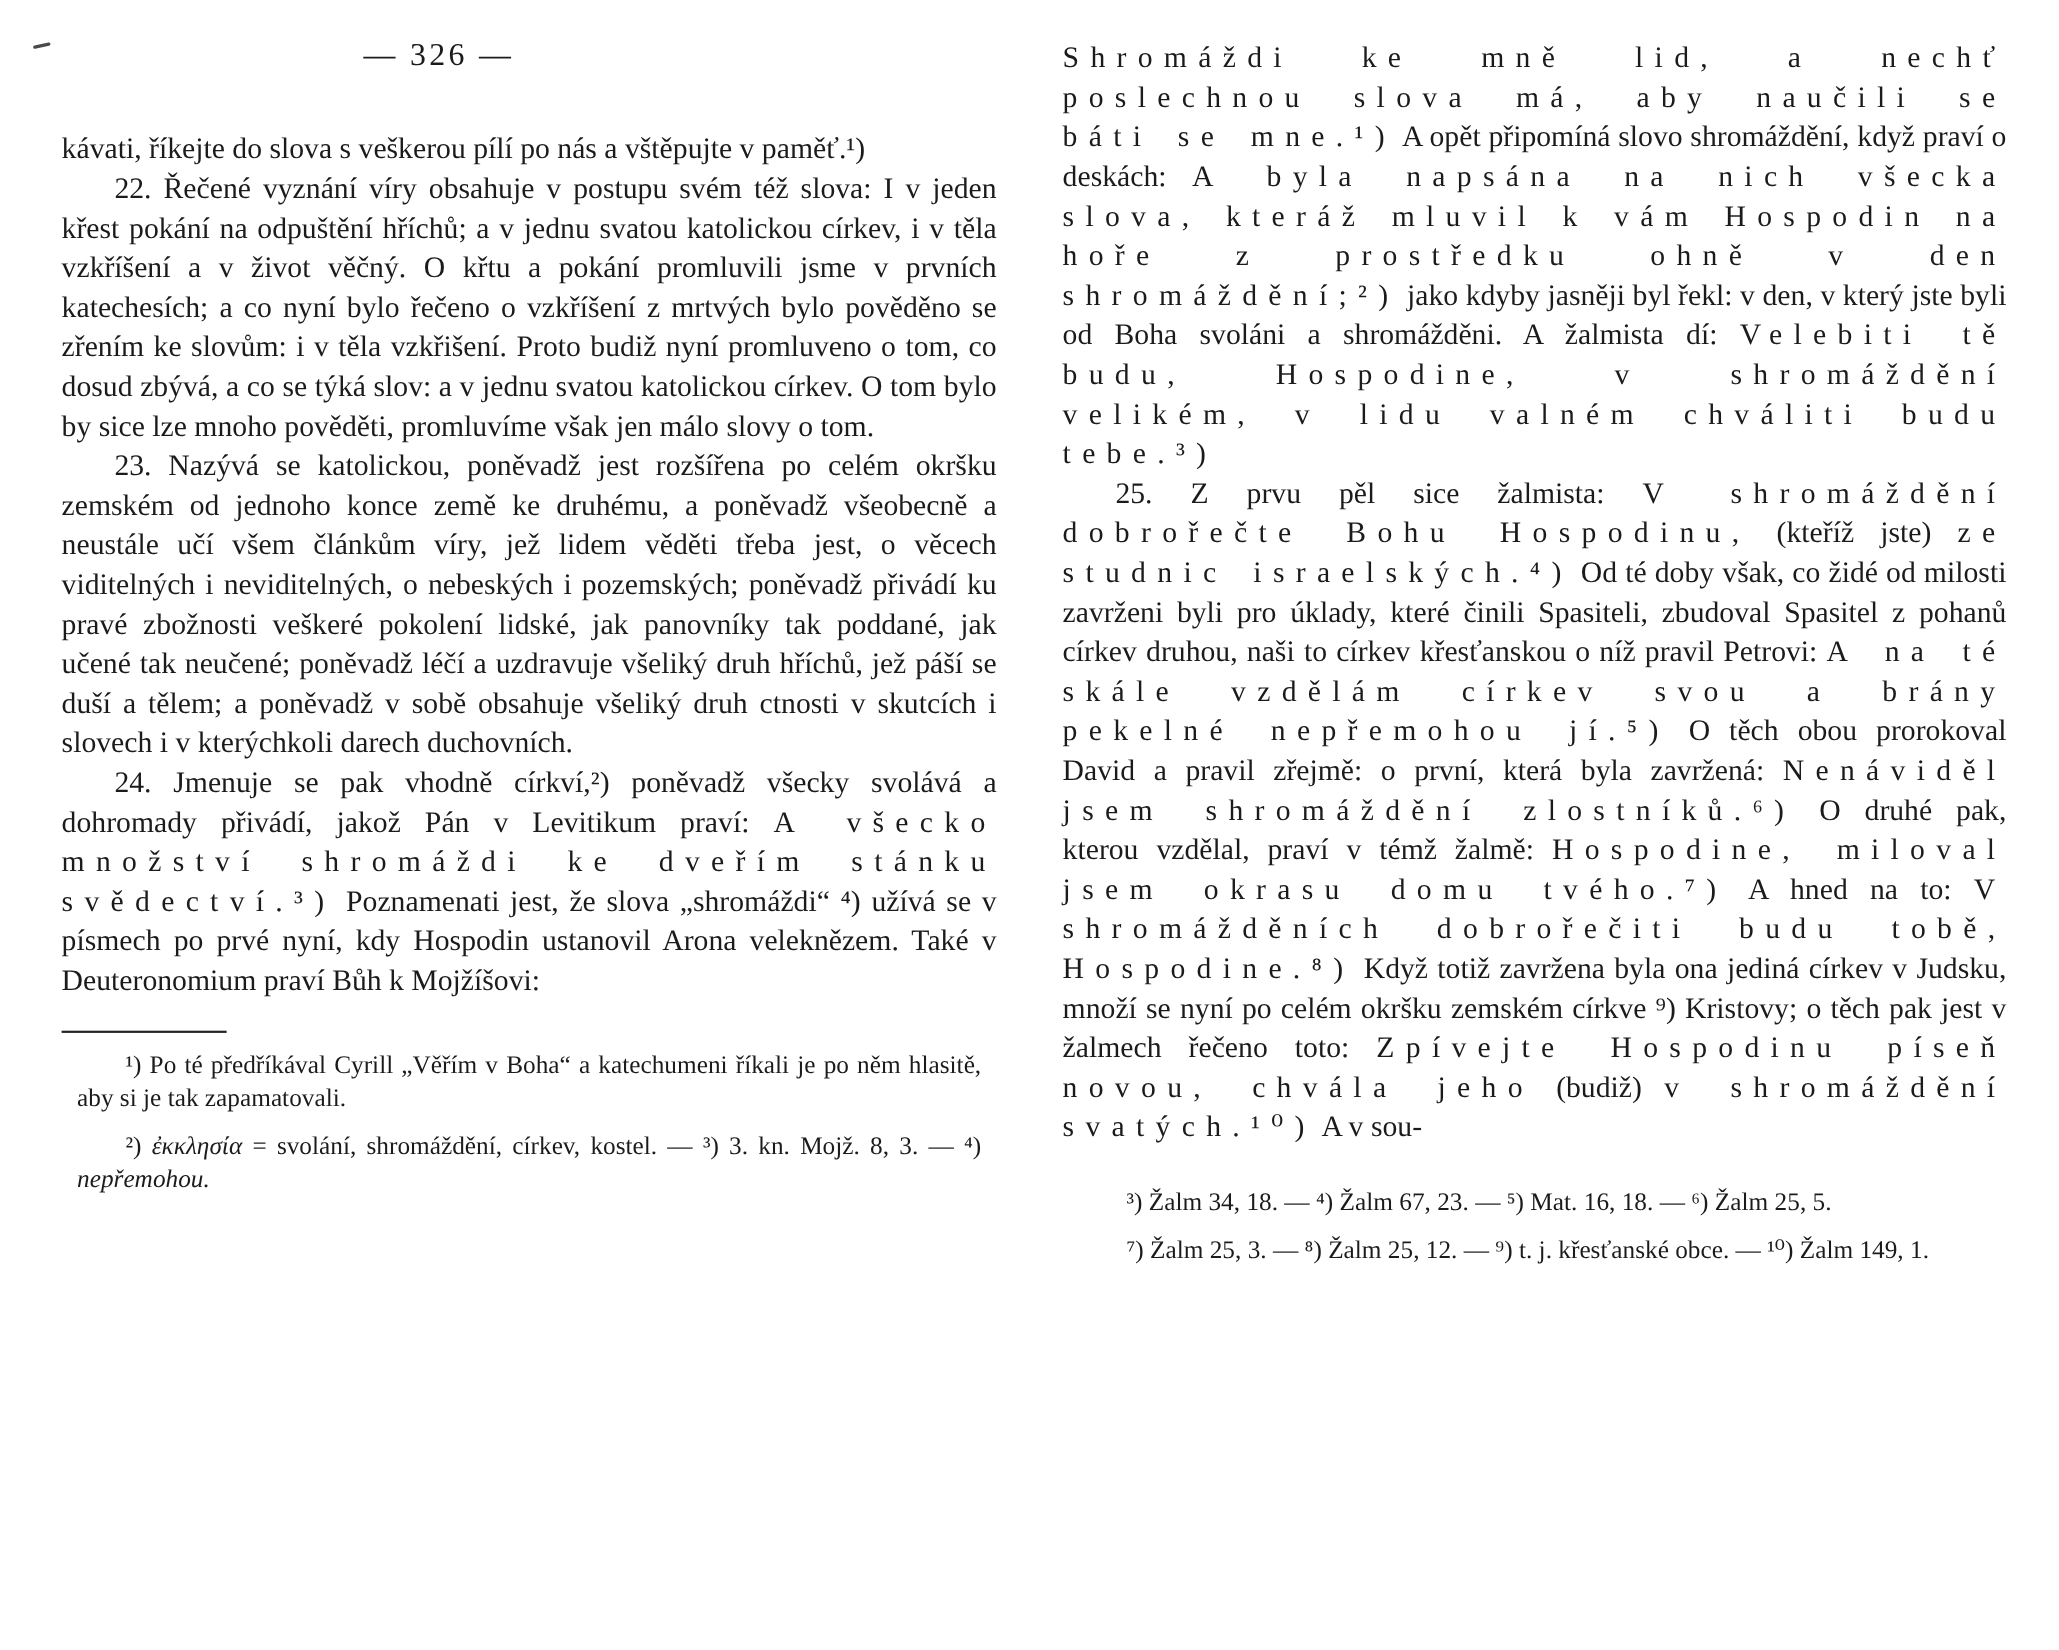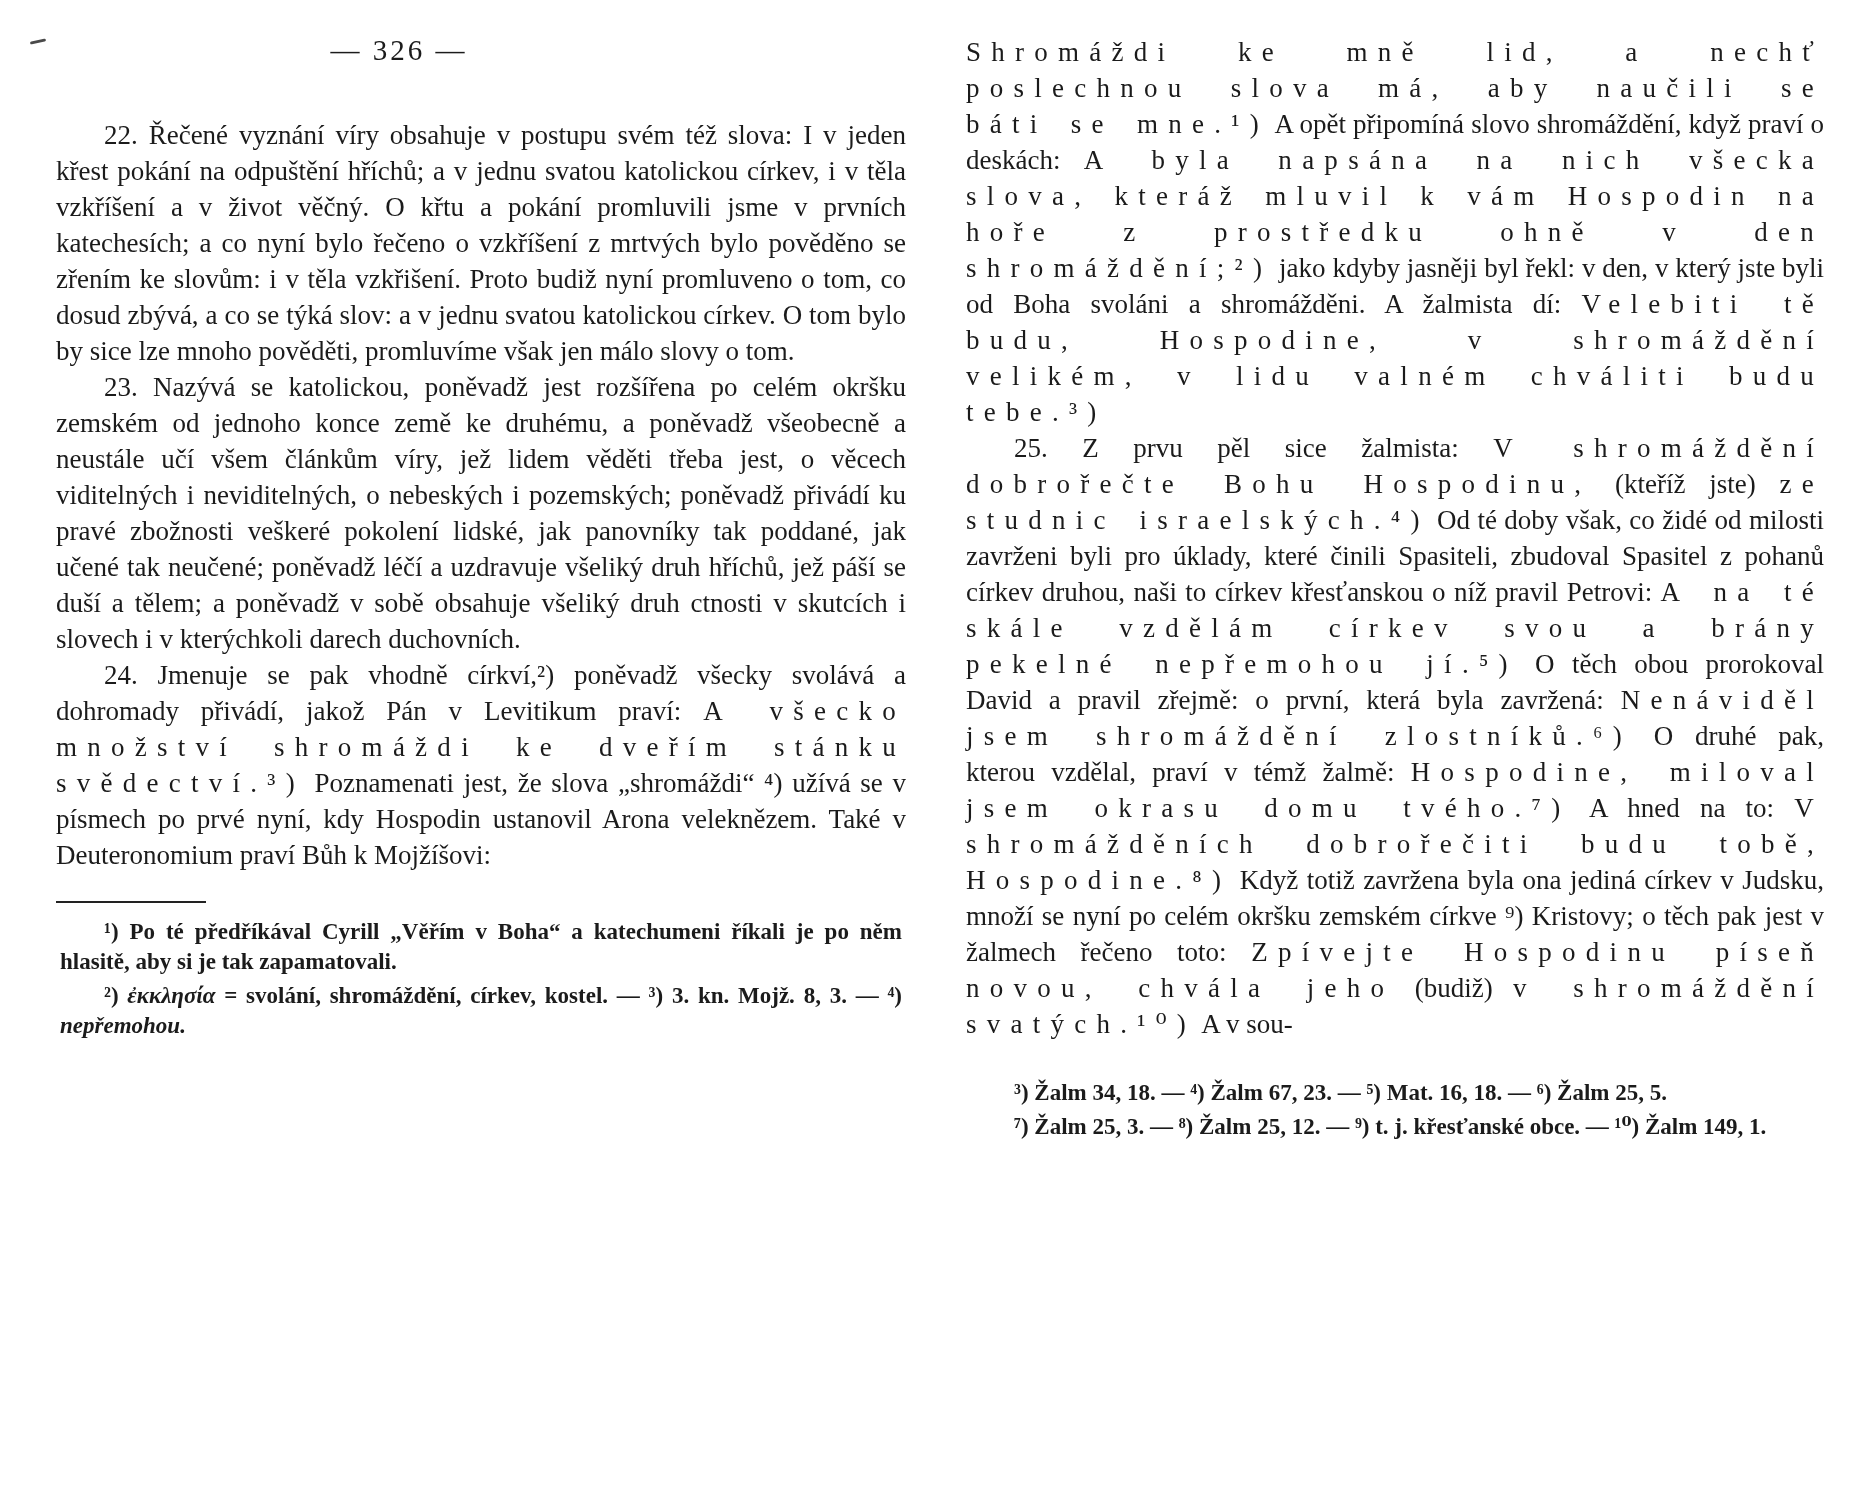--- a/index.html
+++ b/index.html
@@ -36,36 +36,36 @@
   .spaced { letter-spacing: 0.38em; word-spacing: 0.22em; }
   .greek  { font-style: italic; }
   .plain  { letter-spacing: 0; }
   .footnote-rule {
     width: 150px; border: 0; border-top: 2px solid #222;
     margin: 28px 0 14px 0;
   }
   .footnotes { margin-top: 0; }
   .page-right .footnotes { margin-top: 36px; }
   .footnotes p {
-    margin: 4px;
+    margin: 14px;
     font-size: 23px;
     line-height: 30px;
     text-align: justify;
     text-indent: 44px;
-    font-weight: bold;
   }
 </style>
 </head>
 <body>
 
 <div class="artifact"></div>
 
 <section class="page page-left">
   <div class="page-header">— 326 —</div>
   <div class="body-text">
+      <p><span class="plain">kávati, říkejte do slova s veškerou pílí po nás a vštěpujte v paměť.¹)</span></p>
       <p class="indent"><span class="plain">22. Řečené vyznání víry obsahuje v postupu svém též slova: I v jeden křest pokání na odpuštění hříchů; a v jednu svatou katolickou církev, i v těla vzkříšení a v život věčný. O křtu a pokání promluvili jsme v prvních katechesích; a co nyní bylo řečeno o vzkříšení z mrtvých bylo pověděno se zřením ke slovům: i v těla vzkřišení. Proto budiž nyní promluveno o tom, co dosud zbývá, a co se týká slov: a v jednu svatou katolickou církev. O tom bylo by sice lze mnoho pověděti, promluvíme však jen málo slovy o tom.</span></p>
       <p class="indent"><span class="plain">23. Nazývá se katolickou, poněvadž jest rozšířena po celém okršku zemském od jednoho konce země ke druhému, a poněvadž všeobecně a neustále učí všem článkům víry, jež lidem věděti třeba jest, o věcech viditelných i neviditelných, o nebeských i pozemských; poněvadž přivádí ku pravé zbožnosti veškeré pokolení lidské, jak panovníky tak poddané, jak učené tak neučené; poněvadž léčí a uzdravuje všeliký druh hříchů, jež páší se duší a tělem; a poněvadž v sobě obsahuje všeliký druh ctnosti v skutcích i slovech i v kterýchkoli darech duchovních.</span></p>
       <p class="indent"><span class="plain">24. Jmenuje se pak vhodně církví,²) poněvadž všecky svolává a dohromady přivádí, jakož Pán v Levitikum praví: </span><span class="spaced">A všecko množství shromáždi ke dveřím stánku svědectví.³)</span><span class="plain"> Poznamenati jest, že slova „shromáždi“ ⁴) užívá se v písmech po prvé nyní, kdy Hospodin ustanovil Arona veleknězem. Také v Deuteronomium praví Bůh k Mojžíšovi:</span></p>
     </div>
   <hr class="footnote-rule">
   <div class="footnotes">
       <p><span class="plain">¹) Po té předříkával Cyrill „Věřím v Boha“ a katechumeni říkali je po něm hlasitě, aby si je tak zapamatovali.</span></p>
       <p><span class="plain">²) </span><span class="greek">ἐκκλησία</span><span class="plain"> = svolání, shromáždění, církev, kostel. — ³) 3. kn. Mojž. 8, 3. — ⁴) </span><span class="greek">nepřemohou.</span></p>
     </div>
 </section>

